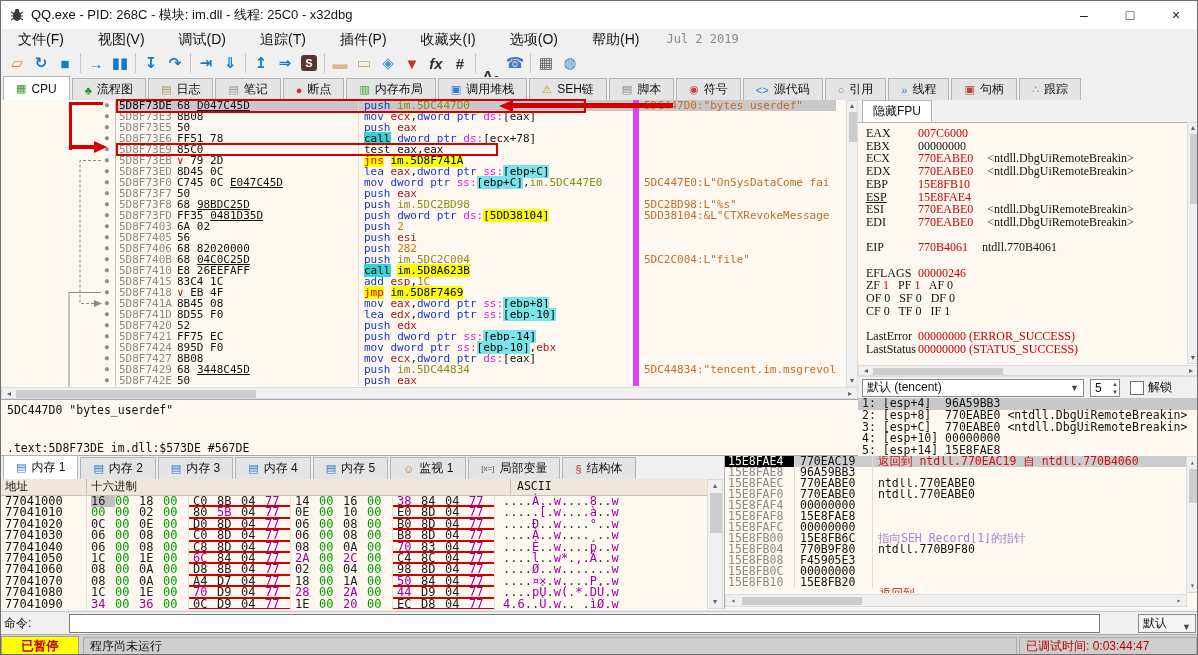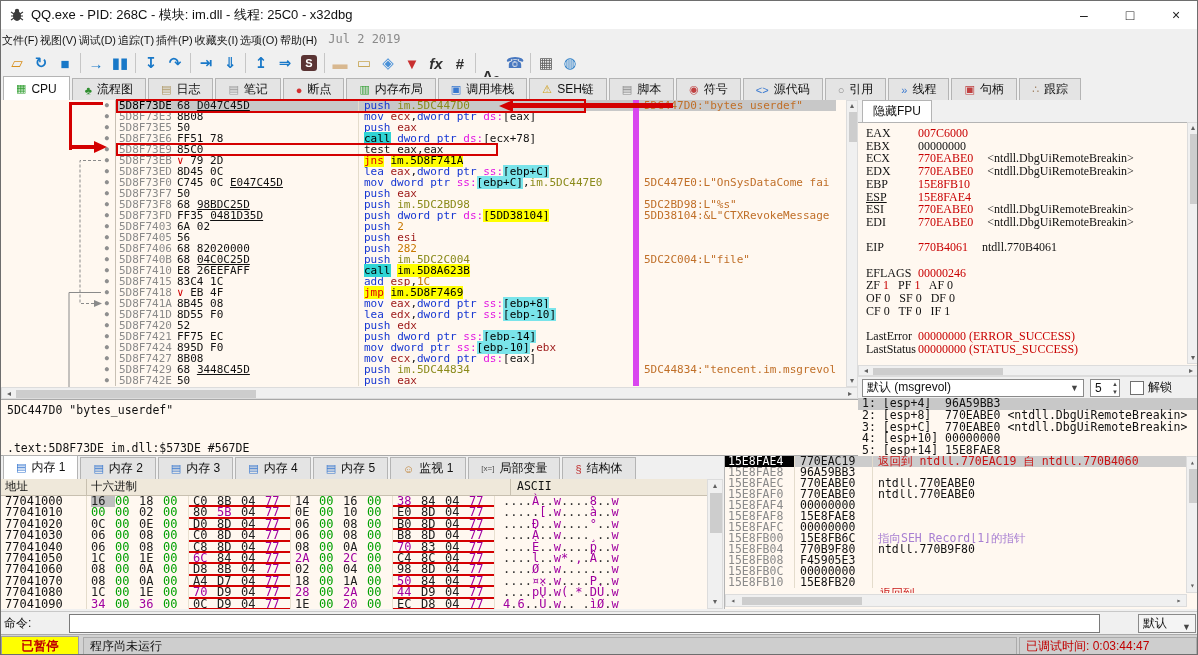--- a/index.html
+++ b/index.html
@@ -7,21 +7,21 @@
        font-family:"Liberation Sans","DejaVu Sans",sans-serif;overflow:hidden;
        border:1px solid #6e6e6e;box-sizing:border-box;color:#111;}
   .abs{position:absolute;}
 
   
   .titlebar{left:0;top:0;width:1198px;height:28px;background:#ffffff;display:flex;align-items:center;border-bottom:1px solid #e2e2e2;}
   .title-text{font-size:13px;margin-left:6px;}
   .win-btns{margin-left:auto;display:flex;}
   .win-btn{width:46px;height:27px;display:flex;align-items:center;justify-content:center;font-size:14px;color:#222;}
   .menubar{left:0;top:28px;width:1198px;height:20px;display:flex;align-items:center;background:#f0f0f0;}
-  .menu-item{font-size:11px;padding:1px 1px;}
+  .menu-item{font-size:14px;padding:1px 17px;}
   .menu-date{color:#8a8a8a;font-family:"DejaVu Sans Mono",monospace;font-size:12px;margin-left:10px;}
   .toolbar{left:0;top:48px;width:1198px;height:28px;display:flex;align-items:center;background:#f0f0f0;padding-left:4px;box-sizing:border-box;}
   .tb-btn{width:24px;height:22px;display:flex;align-items:center;justify-content:center;font-size:15px;font-weight:bold;}
   .tb-sep{width:1px;height:20px;background:#c6c6c6;margin:0 3px;}
   .tb-box{width:16px;height:16px;border-radius:3px;display:flex;align-items:center;justify-content:center;font-size:11px;font-weight:bold;}
 
   
   .tabbar{left:0;top:76px;width:1198px;height:23px;display:flex;align-items:flex-end;background:#f0f0f0;border-bottom:1px solid #b4b4b4;}
   .tab{height:21px;display:flex;align-items:center;padding:0 12px;font-size:12px;border:1px solid #b4b4b4;border-bottom:none;margin-left:2px;background:#e4e4e4;}
   .tab.active{background:#fff;height:23px;margin-bottom:-1px;border-bottom:1px solid #fff;}
@@ -304,21 +304,21 @@
       <div class="fpu-btn">隐藏FPU</div>
     </div>
     <div class="reglines" id="reg-lines"><div><span class="rl-label">EAX</span><span class="red">007C6000</span></div><div><span class="rl-label">EBX</span><span>00000000</span></div><div><span class="rl-label">ECX</span><span class="red">770EABE0</span><span class="rl-extra">&lt;ntdll.DbgUiRemoteBreakin&gt;</span></div><div><span class="rl-label">EDX</span><span class="red">770EABE0</span><span class="rl-extra">&lt;ntdll.DbgUiRemoteBreakin&gt;</span></div><div><span class="rl-label">EBP</span><span class="red">15E8FB10</span></div><div><span class="rl-label u">ESP</span><span class="red">15E8FAE4</span></div><div><span class="rl-label">ESI</span><span class="red">770EABE0</span><span class="rl-extra">&lt;ntdll.DbgUiRemoteBreakin&gt;</span></div><div><span class="rl-label">EDI</span><span class="red">770EABE0</span><span class="rl-extra">&lt;ntdll.DbgUiRemoteBreakin&gt;</span></div><div>&nbsp;</div><div><span class="rl-label">EIP</span><span class="red">770B4061</span><span class="rl-extra">ntdll.770B4061</span></div><div>&nbsp;</div><div><span class="rl-label">EFLAGS</span><span class="red">00000246</span></div><div><span>ZF </span><span class="red">1</span><span>   </span><span>PF </span><span class="red">1</span><span>   </span><span>AF </span><span>0</span><span>   </span></div><div><span>OF </span><span>0</span><span>   </span><span>SF </span><span>0</span><span>   </span><span>DF </span><span>0</span><span>   </span></div><div><span>CF </span><span>0</span><span>   </span><span>TF </span><span>0</span><span>   </span><span>IF </span><span>1</span><span>   </span></div><div>&nbsp;</div><div><span class="rl-label">LastError</span><span class="red">00000000 (ERROR_SUCCESS)</span></div><div><span class="rl-label">LastStatus</span><span class="red">00000000 (STATUS_SUCCESS)</span></div><div>&nbsp;</div></div>
     <div class="sb" style="position:relative;height:11px;margin:0;">
       <div class="arr" style="left:2px;top:0;width:10px;">◂</div>
       <div class="thumb" style="left:14px;top:2px;width:130px;height:7px;"></div>
       <div class="arr" style="right:2px;top:0;width:10px;left:auto;">▸</div>
     </div>
     <div class="combo-row">
       <div class="combo">
-        <span>默认 (msgrevol)</span>
+        <span>默认 (tencent)</span>
         <span class="car">▼</span>
       </div>
       <div class="spin">
         <span>5</span>
         <span class="ud">▲<br>▼</span>
       </div>
       <div class="chk"></div>
       <span class="chk-label">解锁</span>
     </div>
     <div class="args" id="args-rows"><div class="arg-row sel">1: [esp+4]  96A59BB3</div><div class="arg-row">2: [esp+8]  770EABE0 &lt;ntdll.DbgUiRemoteBreakin&gt;</div><div class="arg-row">3: [esp+C]  770EABE0 &lt;ntdll.DbgUiRemoteBreakin&gt;</div><div class="arg-row">4: [esp+10] 00000000</div><div class="arg-row">5: [esp+14] 15E8FAE8</div></div>

